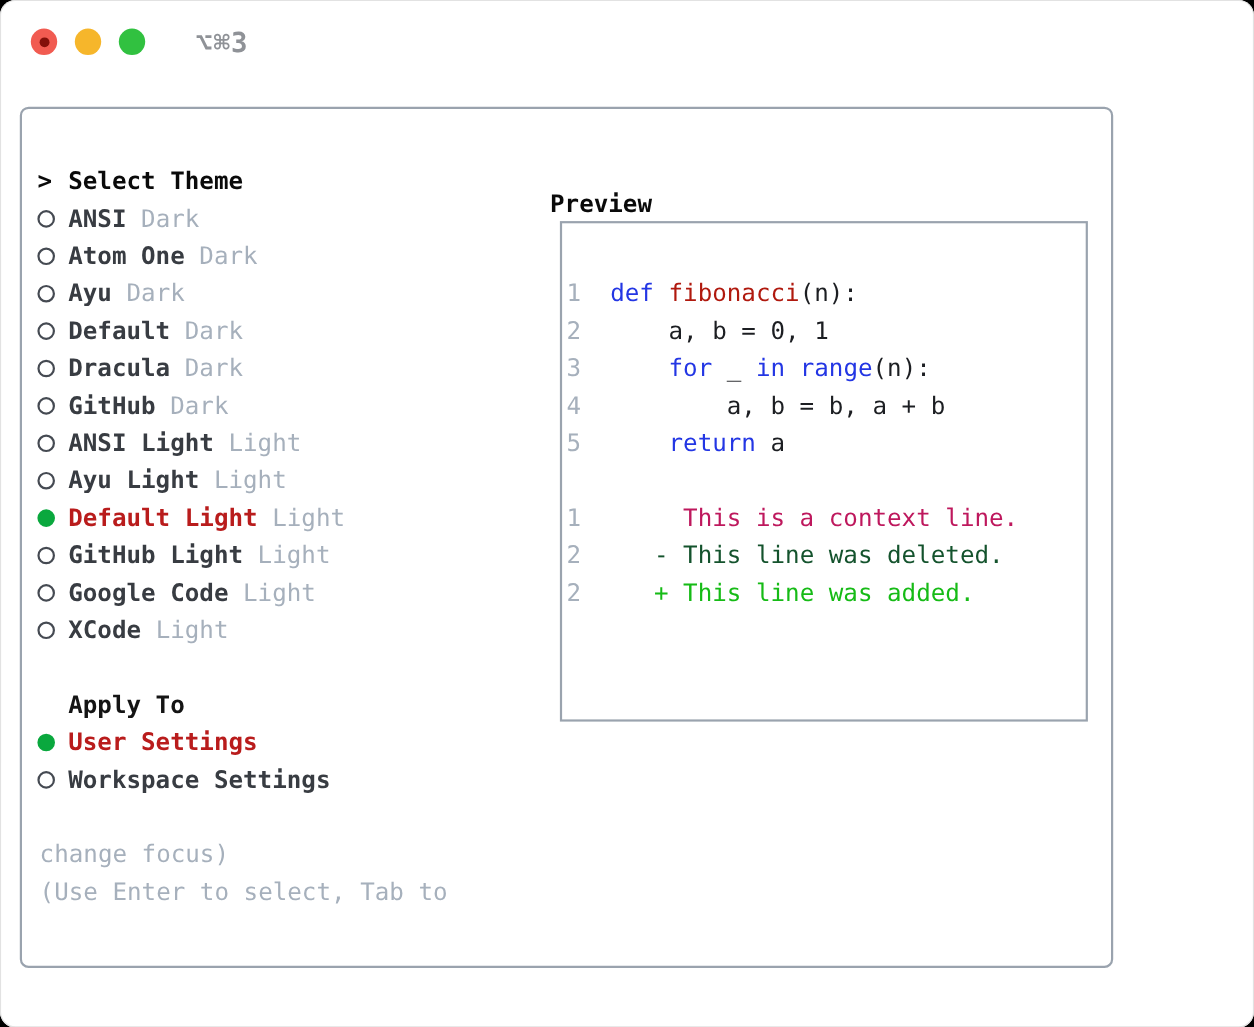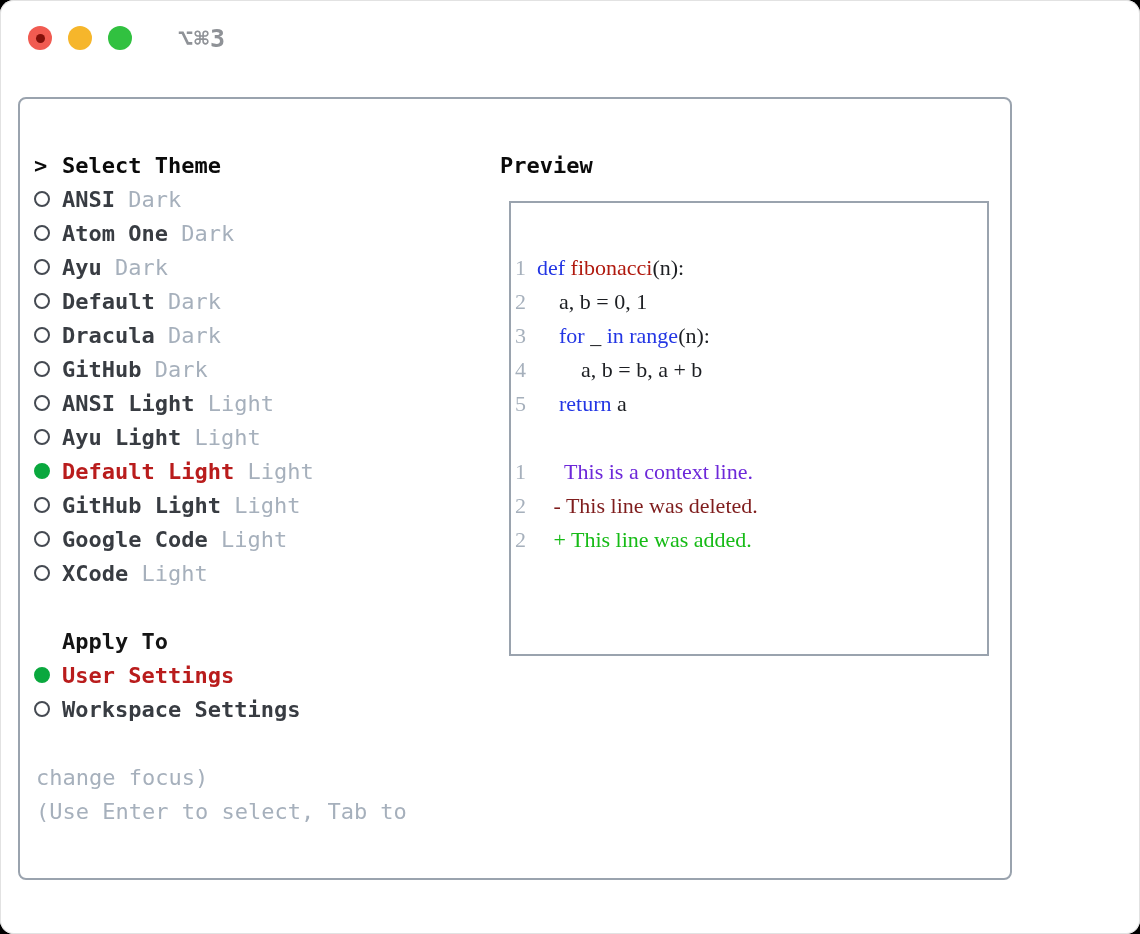--- a/index.html
+++ b/index.html
@@ -103,47 +103,47 @@
   .t-tag { color: #a6b0bc; }
   .t-name + .t-tag::before { content: " "; }
   .hint-line {
     color: #a6b0bc;
     padding-left: 2px;
   }
   
   .preview-header {
     position: absolute;
     left: 480px;
-    top: 49px;
+    top: 66px;
+    align-items: flex-end;
   }
   .preview-box {
     position: absolute;
     left: 489px;
     top: 102px;
     width: 472px;
     height: 403px;
     border: 2px solid #9aa3ae;
     background: #fff;
     padding: 48px 0 0 4px;
     box-sizing: content-box;
     overflow: hidden;
   }
   .code-line {
     height: 34px;
     line-height: 34px;
     font-size: 22px;
     white-space: pre;
-    font-family: Liberation Serif, serif;
   }
   .seg-ln  { color: #a6b0bc; }
   .seg-pl  { color: #1c1e22; }
   .seg-kw  { color: #2336e4; }
   .seg-fn  { color: #b0190e; }
-  .seg-ctx { color: #6d28d9; }
-  .seg-del { color: #7f1d1d; }
+  .seg-ctx { color: #be185d; }
+  .seg-del { color: #14532d; }
   .seg-add { color: #16bb16; }
 </style>
 </head>
 <body>
 
 <div class="card">
 
   <div class="titlebar">
     <span class="dot red">
       <span class="dot-inner"></span>

